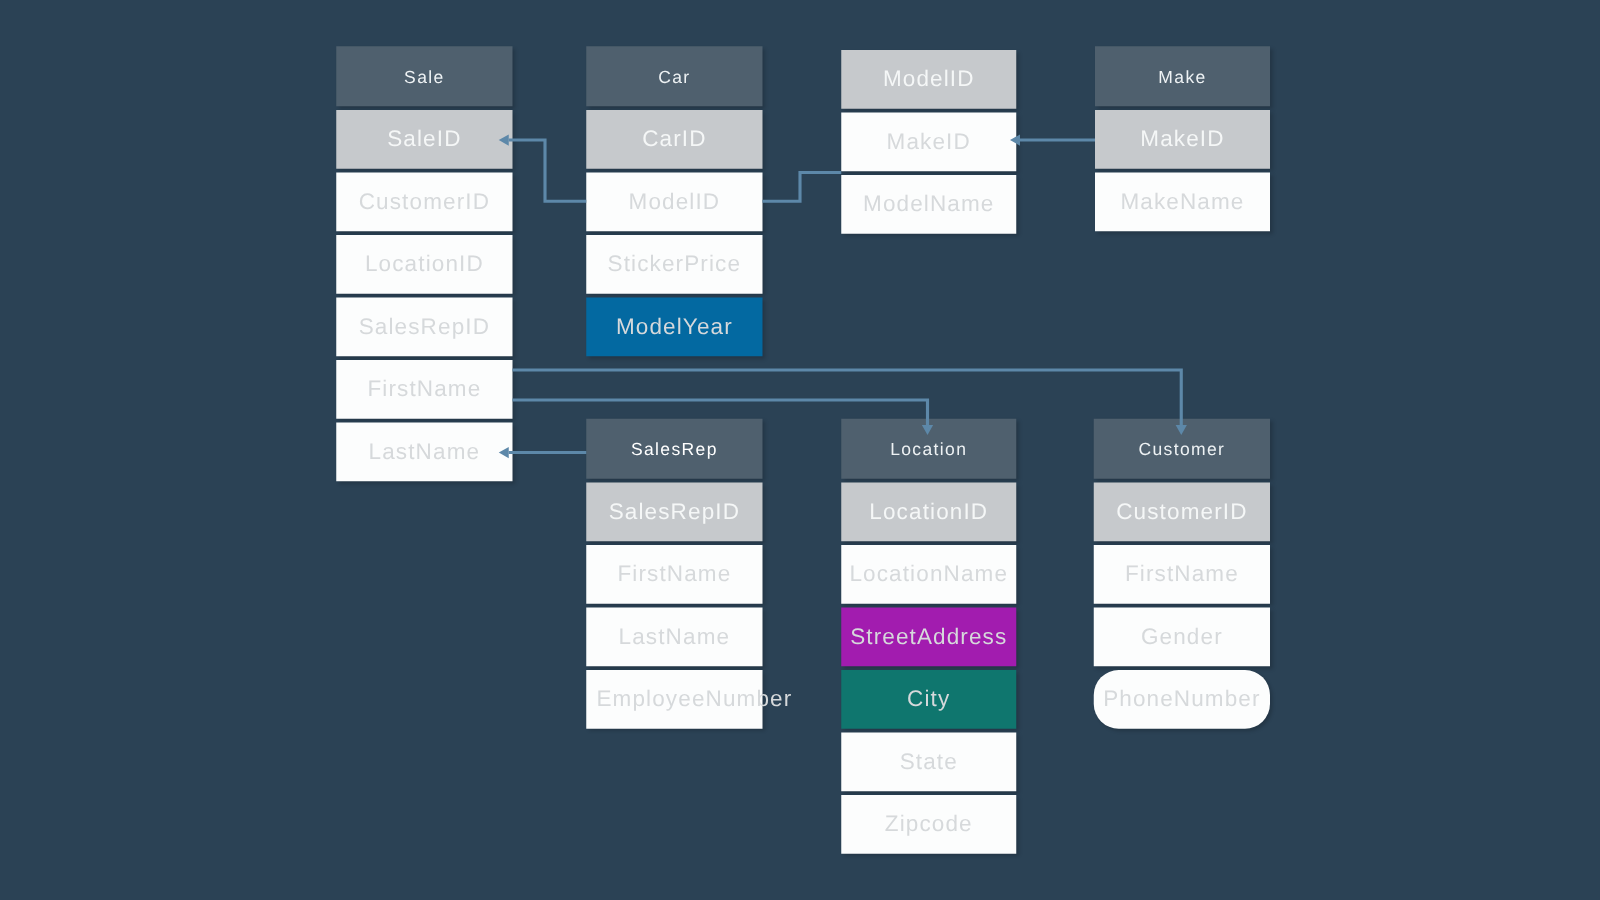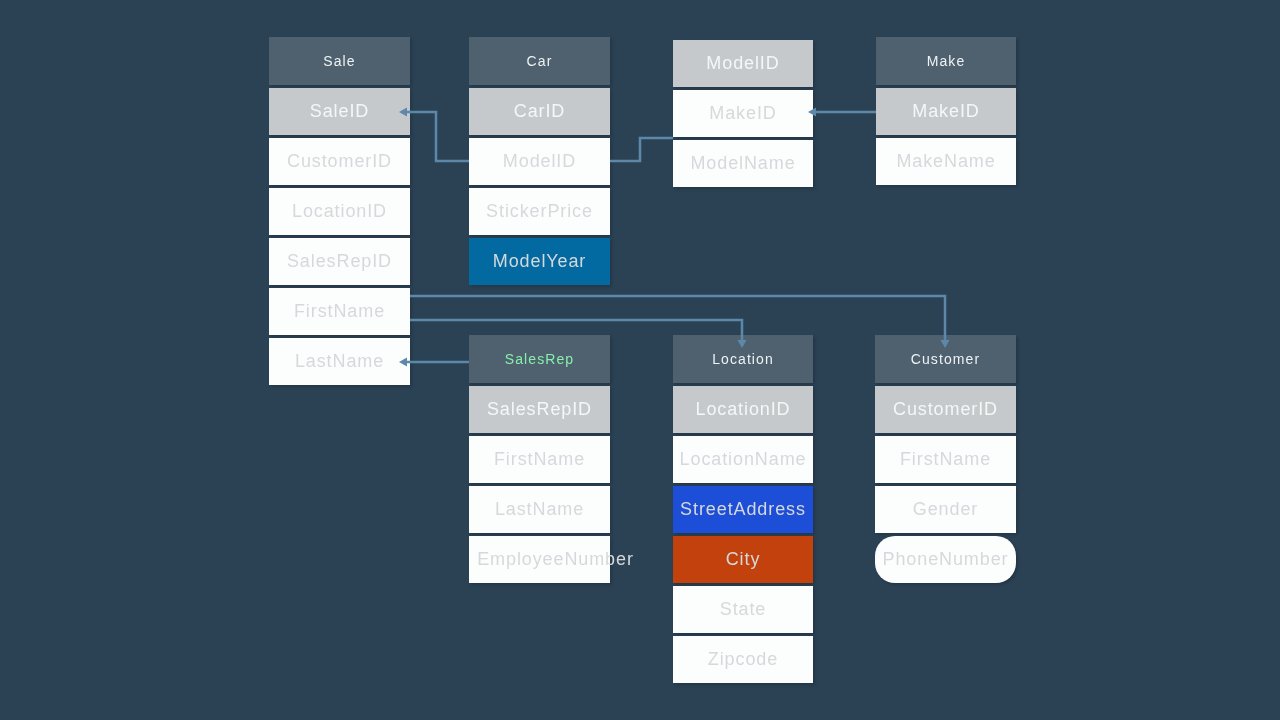--- a/index.html
+++ b/index.html
@@ -104,21 +104,21 @@
           <span>Make</span>
         </div>
         <div class="entity-row" style="background: rgb(198, 201, 204); color: rgb(245, 247, 247);">
           <span>MakeID</span>
         </div>
         <div class="entity-row" style="background: rgb(252, 253, 253); color: rgb(214, 217, 219);">
           <span>MakeName</span>
         </div>
       </div>
       <div class="entity" style="left: 469px; top: 335px; width: 141px;">
-        <div class="entity-header" style="background: rgb(79, 96, 110); color: #86efac;">
+        <div class="entity-header" style="background: rgb(79, 96, 110); color: #ffffff;">
           <span>SalesRep</span>
         </div>
         <div class="entity-row" style="background: rgb(198, 201, 204); color: rgb(245, 247, 247);">
           <span>SalesRepID</span>
         </div>
         <div class="entity-row" style="background: rgb(252, 253, 253); color: rgb(214, 217, 219);">
           <span>FirstName</span>
         </div>
         <div class="entity-row" style="background: rgb(252, 253, 253); color: rgb(214, 217, 219);">
           <span>LastName</span>
@@ -130,24 +130,24 @@
       <div class="entity" style="left: 673px; top: 335px; width: 140px;">
         <div class="entity-header" style="background: rgb(79, 96, 110); color: rgb(238, 242, 244); justify-content: center;">
           <span>Location</span>
         </div>
         <div class="entity-row" style="background: rgb(198, 201, 204); color: rgb(245, 247, 247);">
           <span>LocationID</span>
         </div>
         <div class="entity-row" style="background: rgb(252, 253, 253); color: rgb(214, 217, 219);">
           <span>LocationName</span>
         </div>
-        <div class="entity-row" style="background: #1d4ed8; color: rgb(214, 217, 219);">
+        <div class="entity-row" style="background: #a21caf; color: rgb(214, 217, 219);">
           <span>StreetAddress</span>
         </div>
-        <div class="entity-row" style="background: #c2410c; color: rgb(214, 217, 219);">
+        <div class="entity-row" style="background: #0f766e; color: rgb(214, 217, 219);">
           <span>City</span>
         </div>
         <div class="entity-row" style="background: rgb(252, 253, 253); color: rgb(214, 217, 219);">
           <span>State</span>
         </div>
         <div class="entity-row" style="background: rgb(252, 253, 253); color: rgb(214, 217, 219);">
           <span>Zipcode</span>
         </div>
       </div>
       <div class="entity" style="left: 875px; top: 335px; width: 141px;">

